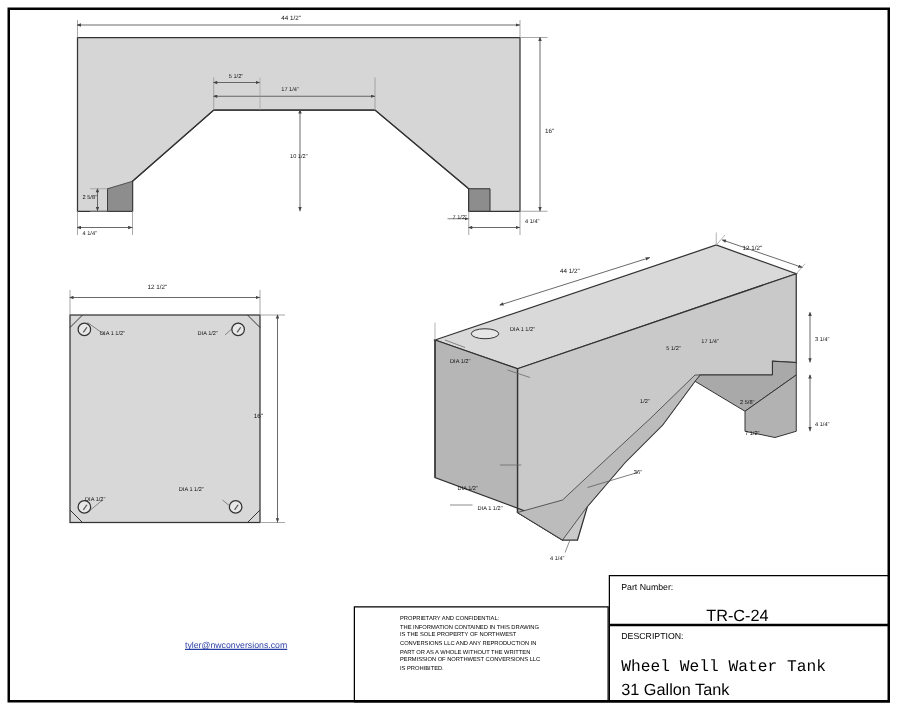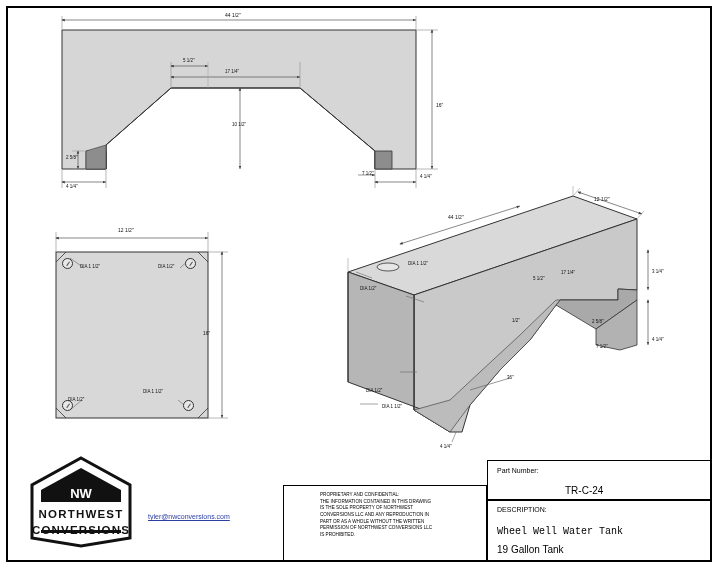--- a/index.html
+++ b/index.html
@@ -40,21 +40,21 @@
     position: absolute;
     box-sizing: border-box;
     border: 1px solid #000;
   }
   .tb-label {
     font-size: 7px;
     color: #000;
     font-family: "Liberation Sans", sans-serif;
   }
   .tb-value {
-    font-size: 10px;
+    font-size: 13px;
     color: #000;
     font-family: "Liberation Sans", sans-serif;
   }
   .legal {
     position: absolute;
     font-size: 4.6px;
     line-height: 1.45;
     color: #000;
     font-family: "Liberation Sans", sans-serif;
     white-space: pre-line;
@@ -268,44 +268,34 @@
   <div class="dim-text sm" style="left:533px; top:276px;">5 1/2"</div>
   <div class="dim-text sm" style="left:561px; top:270px;">17 1/4"</div>
   <div class="dim-text sm" style="left:652px; top:269px;">3 1/4"</div>
   <div class="dim-text sm" style="left:592px; top:319px;">2 5/8"</div>
   <div class="dim-text sm" style="left:596px; top:344px;">7 1/2"</div>
   <div class="dim-text sm" style="left:652px; top:337px;">4 1/4"</div>
   <div class="dim-text sm" style="left:512px; top:318px;">1/2"</div>
   <div class="dim-text sm" style="left:507px; top:375px;">36"</div>
   <div class="dim-text sm" style="left:440px; top:444px;">4 1/4"</div>
 
-  <div class="logo-wrap">
-    <svg width="126" height="100" viewBox="0 0 126 100">
-      <polygon points="63,6 112,33 112,86 63,94 14,86 14,33" fill="none" stroke="#111" stroke-width="3"></polygon>
-      <polygon points="63,16 103,38 103,50 23,50 23,38" fill="#111"></polygon>
-      <text x="63" y="46" font-family="Liberation Sans, sans-serif" font-size="13" font-weight="bold" fill="#fff" text-anchor="middle">NW</text>
-      <rect x="23" y="78" width="80" height="3" fill="#111"></rect>
-    </svg>
-    <div class="logo-text t1">NORTHWEST</div>
-    <div class="logo-text t2">CONVERSIONS</div>
-  </div>
 
   <div class="email" style="left:148px; top:513px;">tyler@nwconversions.com</div>
 
   <div class="tb" style="left:283px; top:485px; width:204px; height:77px;"></div>
   <div class="legal" style="left:320px; top:492px; width:166px;">PROPRIETARY AND CONFIDENTIAL:
 THE INFORMATION CONTAINED IN THIS DRAWING
 IS THE SOLE PROPERTY OF NORTHWEST
 CONVERSIONS LLC AND ANY REPRODUCTION IN
 PART OR AS A WHOLE WITHOUT THE WRITTEN
 PERMISSION OF NORTHWEST CONVERSIONS LLC
 IS PROHIBITED.</div>
 
   <div class="tb" style="left:487px; top:460px; width:225px; height:40px;"></div>
   <div class="tb-label" style="position:absolute; left:497px; top:467px;">Part Number:</div>
   <div class="tb-value" style="position:absolute; left:565px; top:485px;">TR-C-24</div>
 
   <div class="tb" style="left:487px; top:500px; width:225px; height:62px;"></div>
   <div class="tb-label" style="position:absolute; left:497px; top:506px;">DESCRIPTION:</div>
   <div class="tb-value" style="position:absolute; left:497px; top:526px;font-family:Liberation Mono, monospace;">Wheel Well Water Tank</div>
-  <div class="tb-value" style="position:absolute; left:497px; top:544px;">19 Gallon Tank</div>
+  <div class="tb-value" style="position:absolute; left:497px; top:544px;">31 Gallon Tank</div>
 
 </div>
 
 </body></html>

